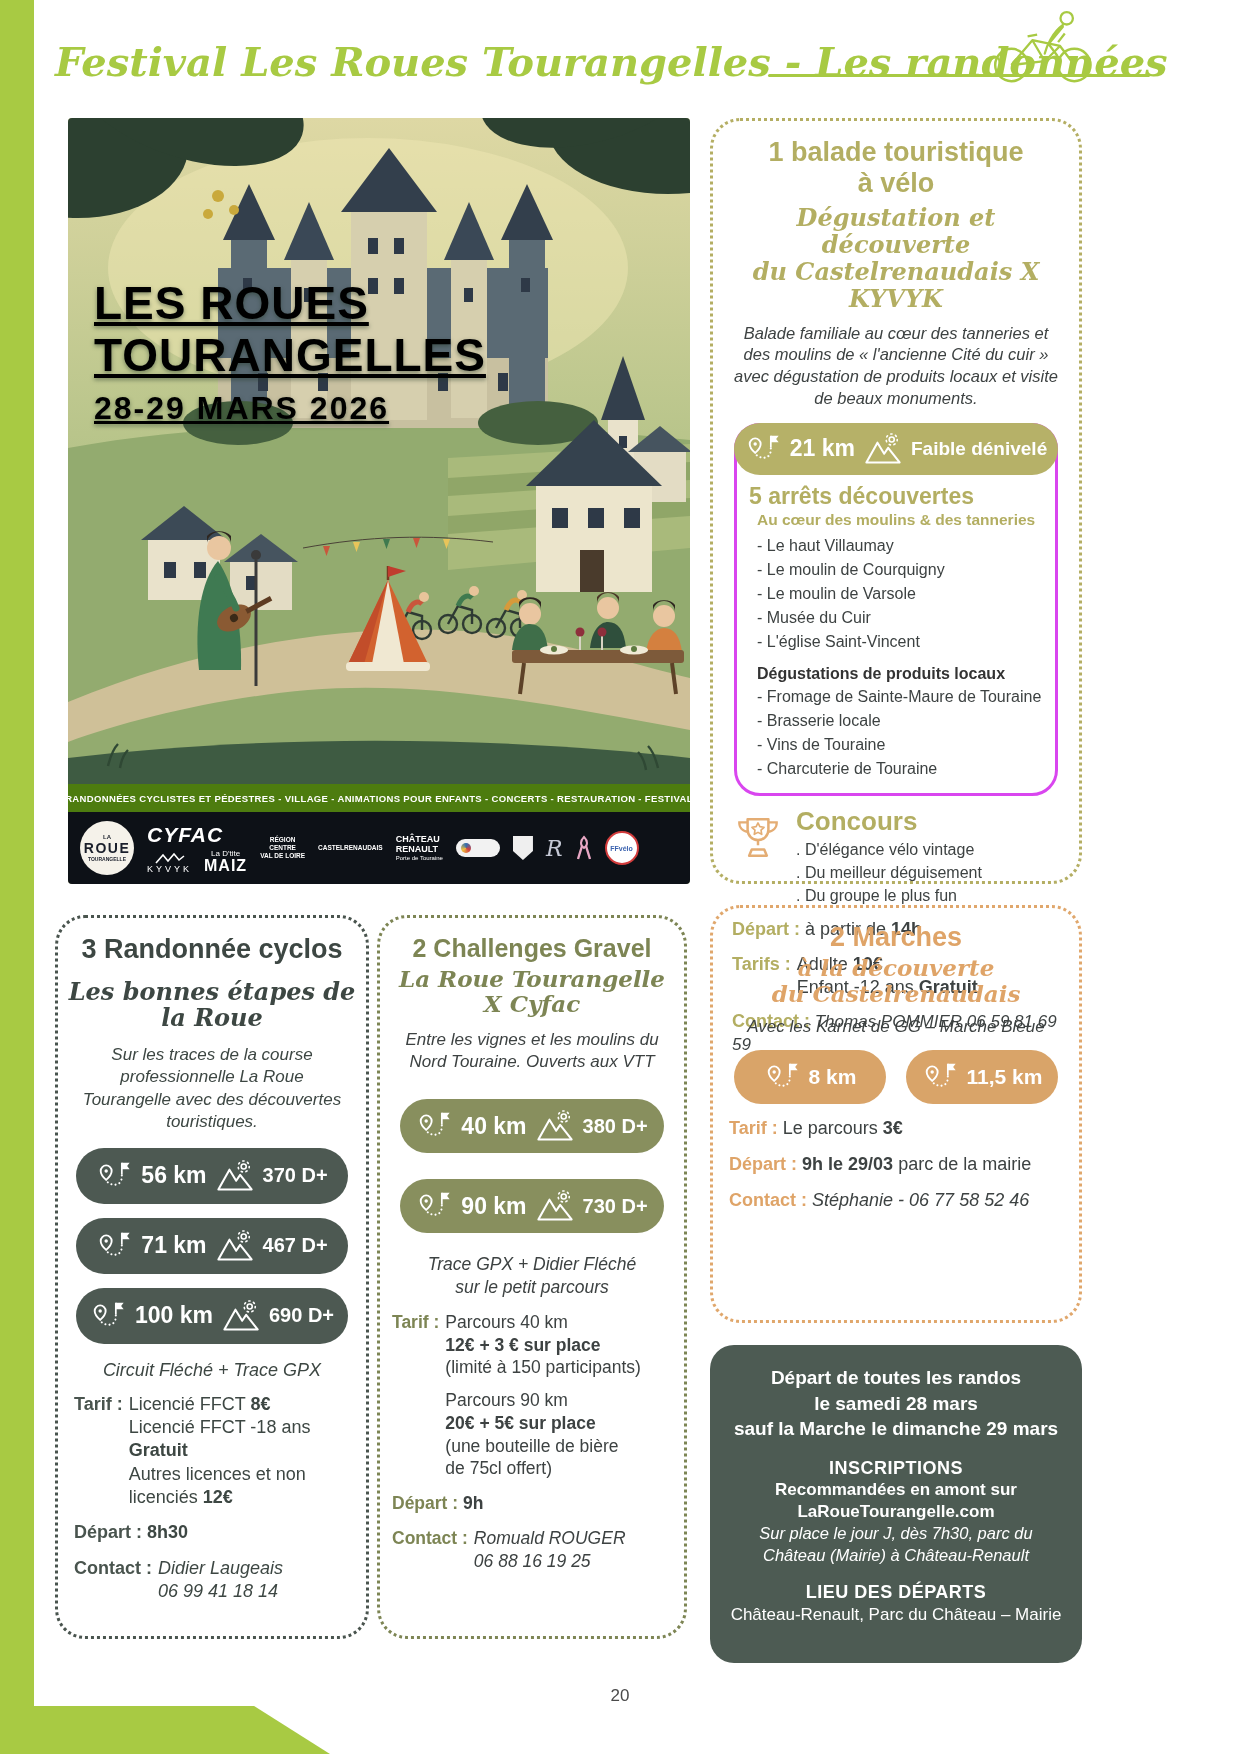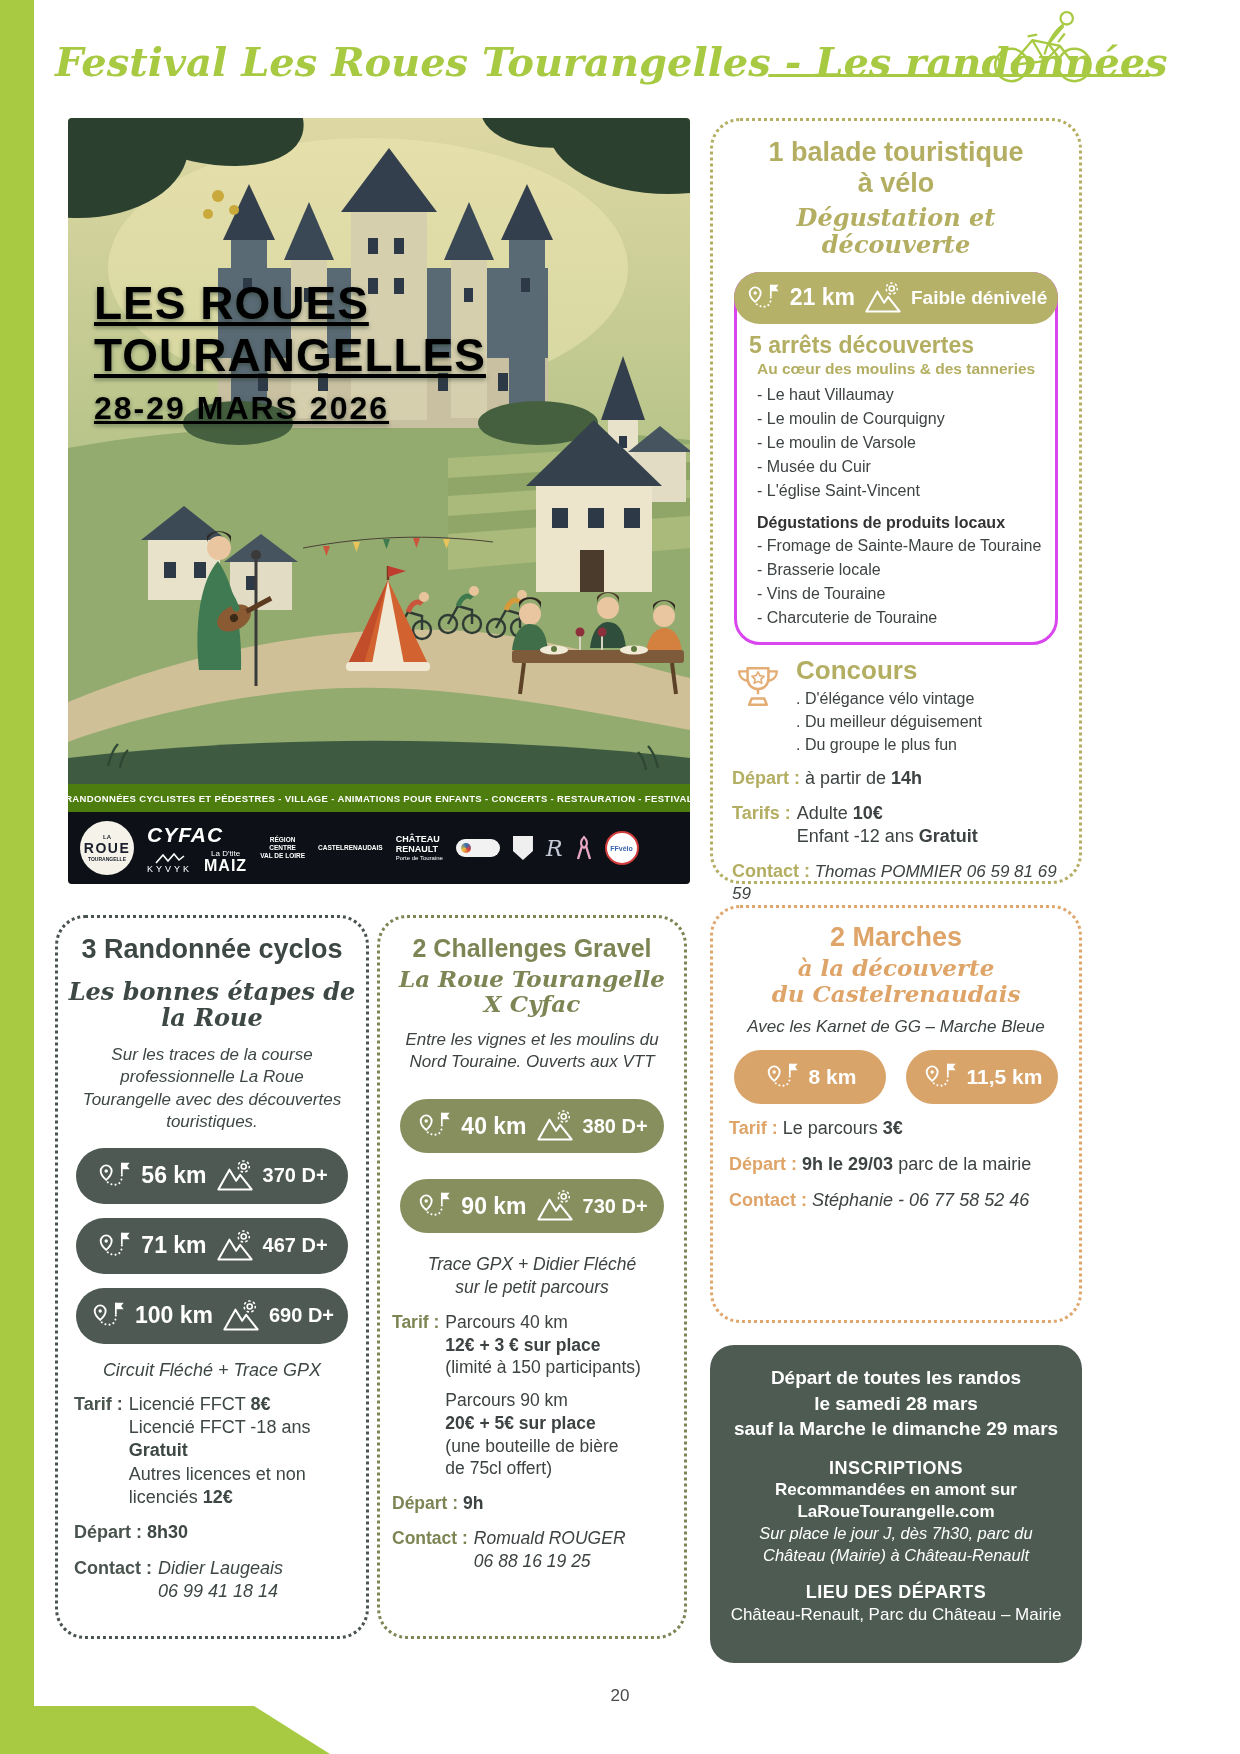--- a/index.html
+++ b/index.html
@@ -389,21 +389,23 @@
     </div>
   </div>
 
   <div class="dbox box-balade">
     <div class="ttl">
       <div>1 balade touristique</div>
       <div>à vélo</div>
     </div>
     <div class="sub">
       <div>Dégustation et découverte</div>
-    </div>
+      <div>du Castelrenaudais X KYVYK</div>
+    </div>
+    <div class="intro">Balade familiale au cœur des tanneries et des moulins de « l'ancienne Cité du cuir » avec dégustation de produits locaux et visite de beaux monuments.</div>
 
     <div class="balade-inner">
       <div class="pill balade-pill">
         <svg class="ic" width="36" height="36">
             <use href="#i-route"></use>
           </svg>
         <span class="dist">21 km</span>
         <svg class="ic" width="38" height="34">
             <use href="#i-mtn"></use>
           </svg>

